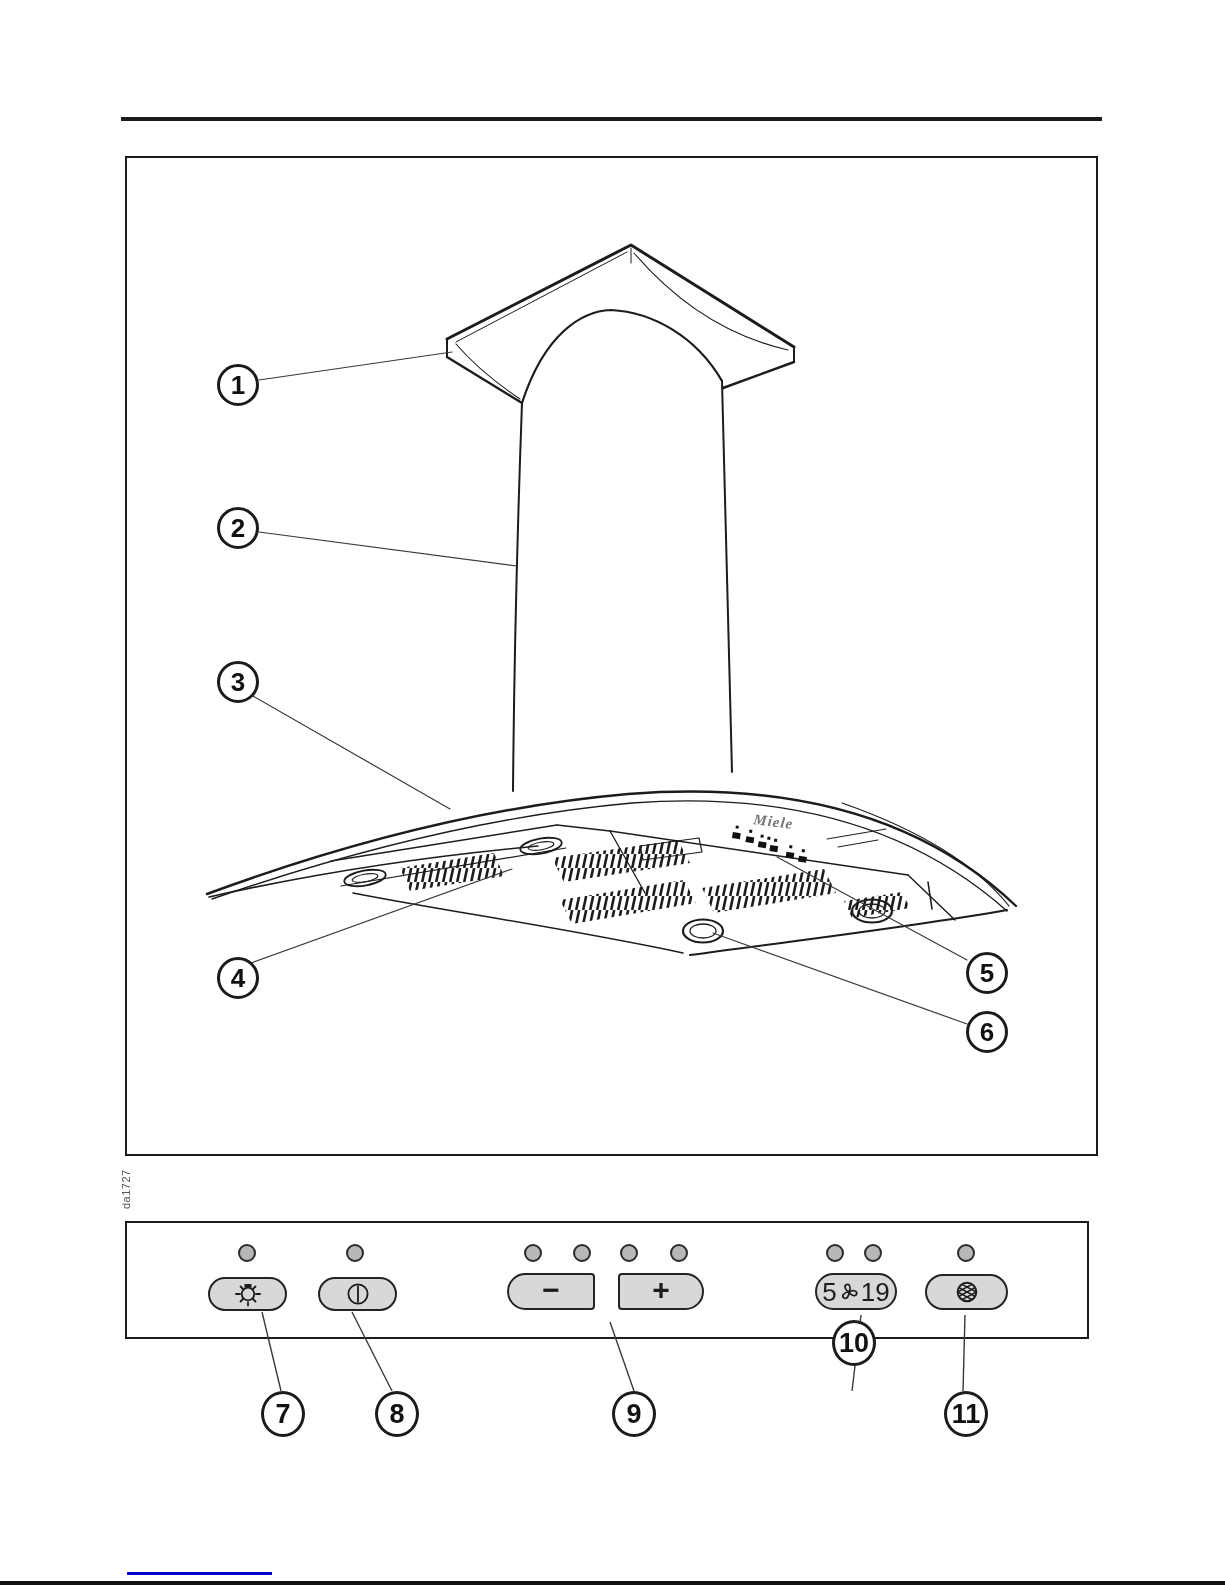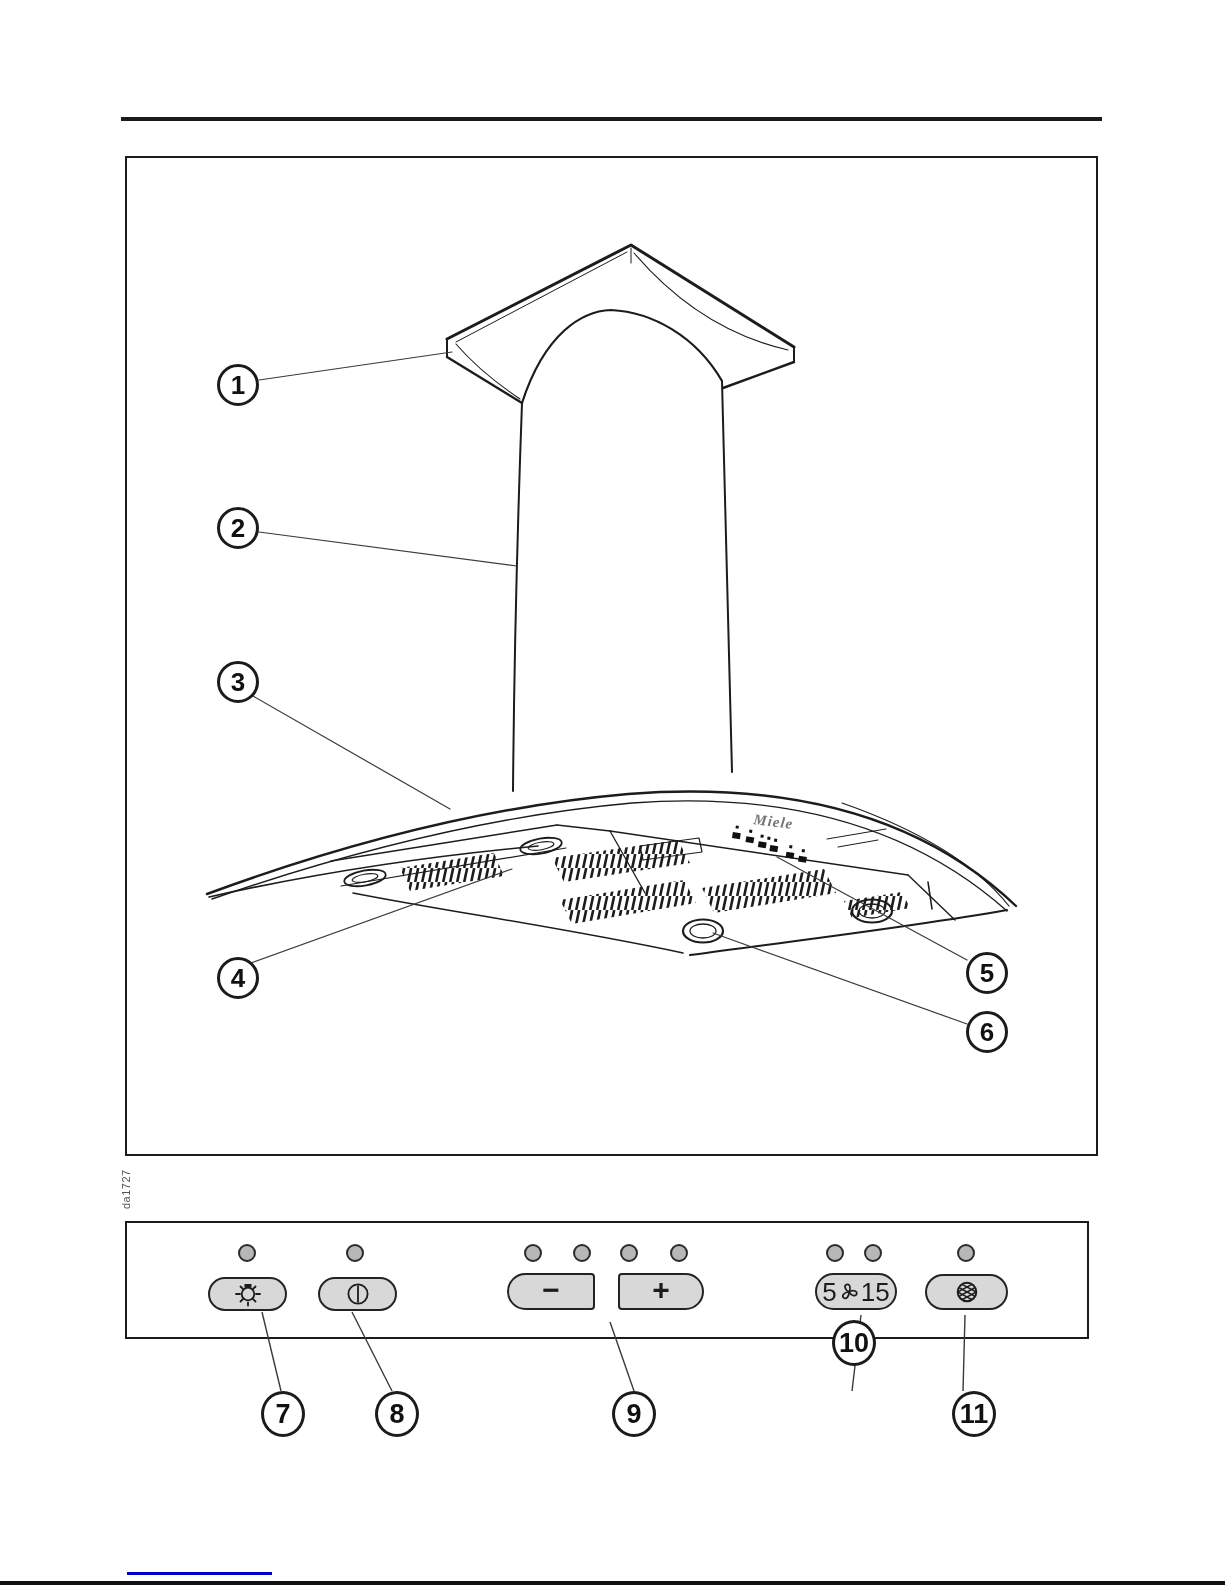--- a/index.html
+++ b/index.html
@@ -187,21 +187,21 @@
 
   <div class="btn pill" style="left:815px;top:1273px;width:82px;height:37px;gap:0px;">
     <span class="digit">5</span>
     <svg width="24" height="24" viewBox="0 0 24 24">
       <g stroke="#1c1c1c" stroke-width="1.7" fill="none" stroke-linejoin="round">
         <path d="M12,12 C14.5,7.5 12.5,3.5 9.5,4.5 C6.5,5.8 8.5,10.5 12,12 Z"></path>
         <path d="M12,12 C14.5,7.5 12.5,3.5 9.5,4.5 C6.5,5.8 8.5,10.5 12,12 Z" transform="rotate(120 12 12)"></path>
         <path d="M12,12 C14.5,7.5 12.5,3.5 9.5,4.5 C6.5,5.8 8.5,10.5 12,12 Z" transform="rotate(240 12 12)"></path>
       </g>
     </svg>
-    <span class="digit">15</span>
+    <span class="digit">19</span>
   </div>
 
   <div class="btn pill" style="left:925px;top:1274px;width:83px;height:36px;">
     <svg width="26" height="26" viewBox="0 0 26 26">
       <defs>
           <clipPath id="fclip">
             <circle cx="13" cy="13" r="9"></circle>
           </clipPath>
         </defs>
       <circle cx="13" cy="13" r="9.3" fill="none" stroke="#1c1c1c" stroke-width="2"></circle>
@@ -225,17 +225,17 @@
       <line x1="610" y1="1322" x2="634" y2="1391"></line>
       <line x1="861" y1="1315" x2="852" y2="1391"></line>
       <line x1="965" y1="1315" x2="963" y2="1391"></line>
     </g>
   </svg>
 
   <div class="callout panelc" style="left:261px;top:1391px;">7</div>
   <div class="callout panelc" style="left:375px;top:1391px;">8</div>
   <div class="callout panelc" style="left:612px;top:1391px;">9</div>
   <div class="callout panelc" style="left:832px;top:1320px;">10</div>
-  <div class="callout panelc" style="left:944px;top:1391px;margin-left:8px;">11</div>
+  <div class="callout panelc" style="left:944px;top:1391px;">11</div>
 
   <div style="position:absolute;left:127px;top:1572px;width:145px;height:2.5px;background:#0000cc;"></div>
   <div class="rule" style="left:0px;top:1581px;width:1225px;height:4px;background:#111;"></div>
 </div>
 
 </body></html>

